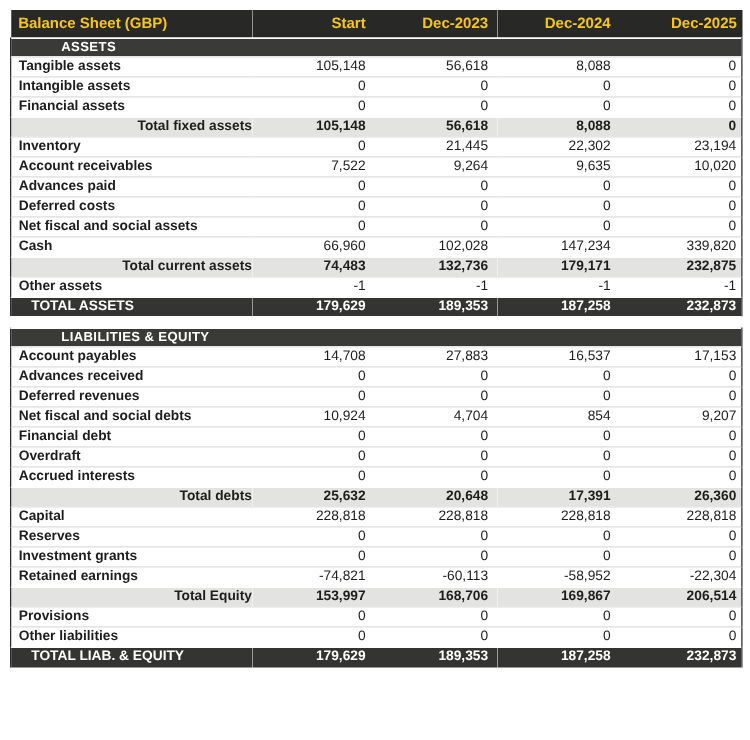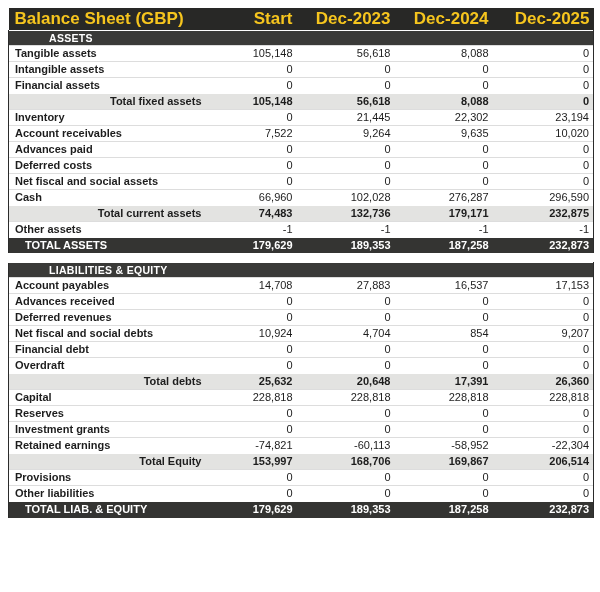--- a/index.html
+++ b/index.html
@@ -16,21 +16,21 @@
   html,body{margin:0;padding:0;width:600px;height:592px;background:#ffffff;}
   body{font-family:"Liberation Sans","DejaVu Sans",sans-serif;color:var(--text);}
   .sheet{margin:8px;width:585px;}
   table{border-collapse:collapse;table-layout:fixed;width:585px;}
   col.c-label{width:193px;}
   col.c-val{width:98px;}
   th,td{font-size:11px;line-height:15px;height:16px;padding:0;overflow:hidden;white-space:nowrap;}
   .lbl{text-align:left;padding-left:6px;}
   .val{text-align:right;padding-right:7px;}
   td.val:last-child,th.val:last-child{padding-right:4px;}
-  tr.hdr th{background:var(--header-bg);color:var(--accent);height:22px;font-weight:bold;font-size:17px;border:none;}
+  tr.hdr th{background:var(--header-bg);color:var(--accent);height:22px;font-weight:bold;font-size:12px;border:none;}
   tbody td:first-child{border-left:1px solid var(--frame);font-weight:bold;}
   tbody td:last-child{border-right:1px solid var(--frame);}
   tr.section td{background:var(--section-bg);color:#ffffff;font-weight:bold;font-size:10.5px;letter-spacing:.3px;border-top:1px solid #ffffff;height:15px;line-height:14px;padding-left:40px;}
   tr.normal td{background:#ffffff;border-top:1px solid var(--sep);}
   tr.subtotal td{background:var(--subtotal-bg);font-weight:bold;border-top:1px solid #ffffff;text-align:right;}
   tr.total td{background:var(--total-bg);color:#ffffff;font-weight:bold;border-top:1px solid #ffffff;padding-left:16px;}
   .gap{height:9px;background:#ffffff;}
 </style>
 </head>
 <body>
@@ -118,22 +118,22 @@
           <td class="lbl">Net fiscal and social assets</td>
           <td class="val">0</td>
           <td class="val">0</td>
           <td class="val">0</td>
           <td class="val">0</td>
         </tr>
         <tr class="normal">
           <td class="lbl">Cash</td>
           <td class="val">66,960</td>
           <td class="val">102,028</td>
-          <td class="val">276,287</td>
-          <td class="val">296,590</td>
+          <td class="val">147,234</td>
+          <td class="val">339,820</td>
         </tr>
         <tr class="subtotal">
           <td class="lbl">Total current assets</td>
           <td class="val">74,483</td>
           <td class="val">132,736</td>
           <td class="val">179,171</td>
           <td class="val">232,875</td>
         </tr>
         <tr class="normal">
           <td class="lbl">Other assets</td>
@@ -201,20 +201,27 @@
           <td class="val">0</td>
           <td class="val">0</td>
         </tr>
         <tr class="normal">
           <td class="lbl">Overdraft</td>
           <td class="val">0</td>
           <td class="val">0</td>
           <td class="val">0</td>
           <td class="val">0</td>
         </tr>
+        <tr class="normal">
+          <td class="lbl">Accrued interests</td>
+          <td class="val">0</td>
+          <td class="val">0</td>
+          <td class="val">0</td>
+          <td class="val">0</td>
+        </tr>
         <tr class="subtotal">
           <td class="lbl">Total debts</td>
           <td class="val">25,632</td>
           <td class="val">20,648</td>
           <td class="val">17,391</td>
           <td class="val">26,360</td>
         </tr>
         <tr class="normal">
           <td class="lbl">Capital</td>
           <td class="val">228,818</td>

